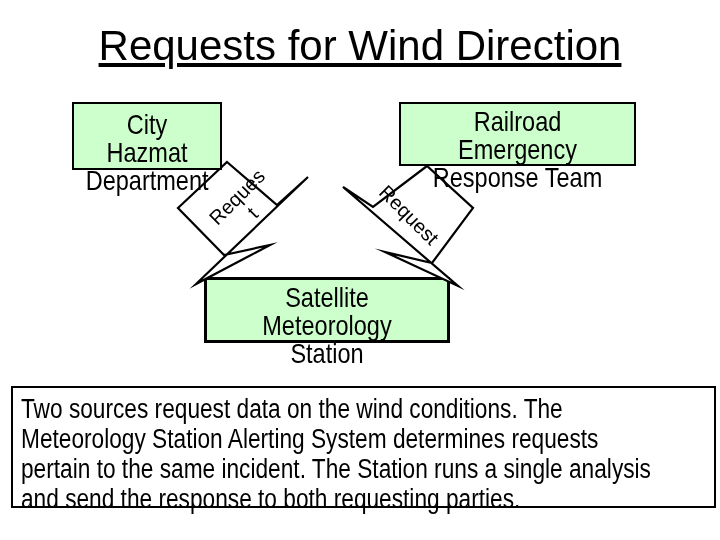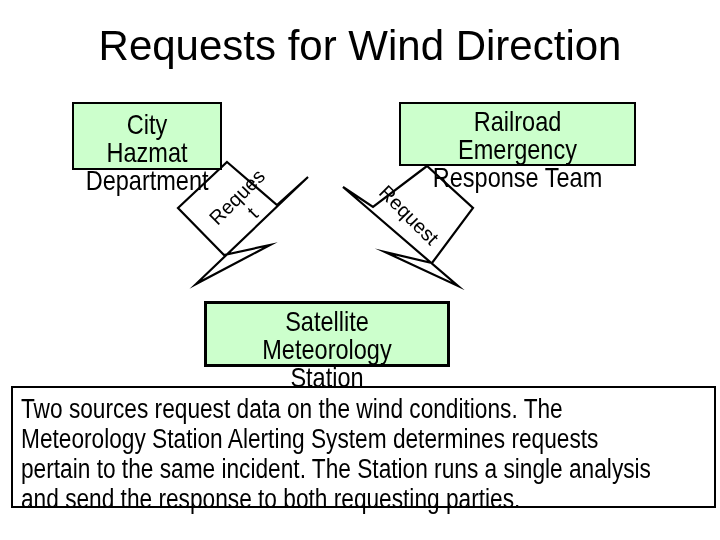--- a/index.html
+++ b/index.html
@@ -7,35 +7,35 @@
     width:720px; height:540px; position:relative; overflow:hidden;
     background: var(--background, #ffffff);
     color: var(--text, #000000);
     font-family: "Liberation Sans", "DejaVu Sans", sans-serif;
   }
   .slide { position:absolute; inset:0; }
 
   .title {
     position:absolute; top:22px; left:0; right:0; margin:0;
     text-align:center; font-weight:400;
-    font-size:42px; line-height:48px;
+    font-size:42px; line-height:48px;text-decoration:underline;
   }
 
   .node {
     position:absolute; box-sizing:border-box;
     background: var(--box-fill, #ccffcc);
     border:2px solid var(--stroke, #000000);
     text-align:center;
     font-size:28px; line-height:28px;
     z-index:3;
   }
   .node .ln { transform: scaleX(0.84); transform-origin:50% 50%; }
   .node.city      { left:72px;  top:102px; width:150px; height:68px; padding-top:7px; }
   .node.railroad  { left:399px; top:102px; width:237px; height:64px; padding-top:4px; }
-  .node.satellite { left:204px; top:277px; width:246px; height:66px; border-width:3px; padding-top:4px; z-index:1;margin-top:24px; }
+  .node.satellite { left:204px; top:277px; width:246px; height:66px; border-width:3px; padding-top:4px; z-index:1; }
 
   .arrows {
     position:absolute; left:0; top:0; z-index:2; pointer-events:none;
   }
   .arrows polygon {
     fill: var(--arrow-fill, #ffffff);
     stroke: var(--stroke, #000000);
     stroke-width:2.2; stroke-miterlimit:12;
   }
   .arrows text {

